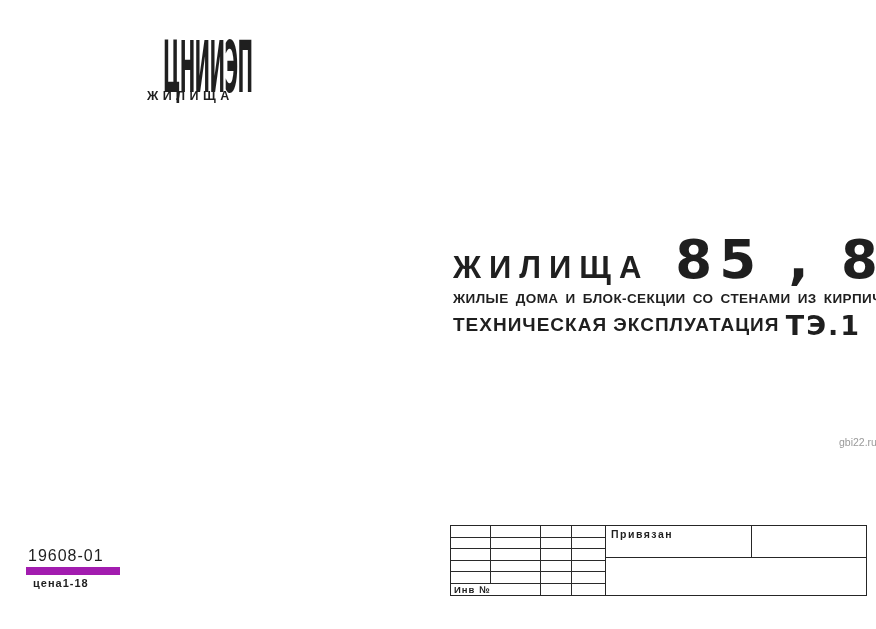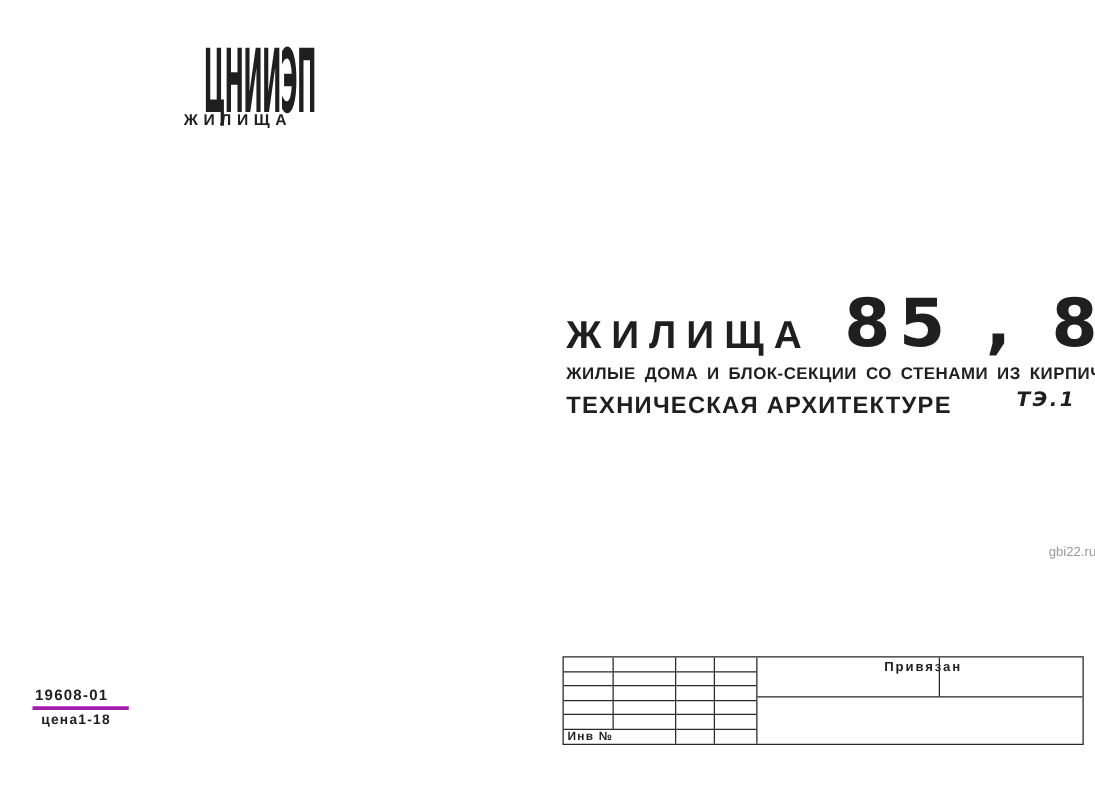--- a/index.html
+++ b/index.html
@@ -60,33 +60,33 @@
   .doctype-row{
     position:absolute;left:453px;top:310px;width:408px;
     display:flex;justify-content:space-between;align-items:flex-start;
     white-space:nowrap;
   }
   .doctype-label{
     font-weight:bold;font-size:19px;letter-spacing:1px;margin-top:4px;
   }
   .doctype-code{
     font-family:"DejaVu Sans", sans-serif;
-    font-weight:bold;font-size:16px;letter-spacing:2px;font-style:italic;
+    font-weight:bold;font-size:27px;letter-spacing:2px;
   }
   
   .watermark{
     position:absolute;left:839px;top:436px;
     font-size:10.5px;color:#9a9a9a;letter-spacing:0;text-align:center;
   }
   
   .footer-num{position:absolute;left:26px;top:547px;white-space:nowrap;}
   .catalog{
     display:inline-block;
-    font-weight:bold;font-size:12px;letter-spacing:1px;
-    border-bottom:3px solid #a21caf;
+    font-weight:normal;font-size:16px;letter-spacing:1px;
+    border-bottom:8px solid #a21caf;
     padding:0 16px 2px 2px;
   }
   .price-row{
     display:flex;margin-top:2px;padding-left:7px;
     font-weight:bold;font-size:11px;letter-spacing:1px;
   }
   
   .stamp{
     position:absolute;left:450px;top:525px;width:415px;height:69px;
     border:1.6px solid #262626;
@@ -110,21 +110,20 @@
   }
   .stamp-right{
     position:absolute;left:155px;top:0;right:0;bottom:0;
   }
   .stamp-top{
     position:relative;height:32px;
     border-bottom:1.4px solid #262626;
     box-sizing:border-box;
     font-weight:bold;font-size:10.5px;letter-spacing:1.5px;
     padding:2px 0 0 5px;
-    text-align:center;
   }
   .stamp-top-right{
     position:absolute;right:0;top:0;bottom:0;width:114px;
     border-left:1.6px solid #262626;
   }
 </style>
 </head>
 <body>
 
 <div class="page">
@@ -132,21 +131,21 @@
 
   <div class="logo-top">ЦНИИЭП</div>
   <div class="logo-bottom">ЖИЛИЩА</div>
 
   <div class="series-row">
     <span class="series-label">ЖИЛИЩА</span>
     <span class="series-numbers">85 , 86</span>
   </div>
   <div class="subtitle">ЖИЛЫЕ ДОМА И БЛОК-СЕКЦИИ СО СТЕНАМИ ИЗ КИРПИЧА</div>
   <div class="doctype-row">
-    <span class="doctype-label">ТЕХНИЧЕСКАЯ АРХИТЕКТУРЕ</span>
+    <span class="doctype-label">ТЕХНИЧЕСКАЯ ЭКСПЛУАТАЦИЯ</span>
     <span class="doctype-code">ТЭ.1</span>
   </div>
 
   <div class="watermark">gbi22.ru</div>
 
   <div class="footer-num">
     <span class="catalog">19608-01</span>
     <div class="price-row">
       <span>цена</span>
       <span>1-18</span>

